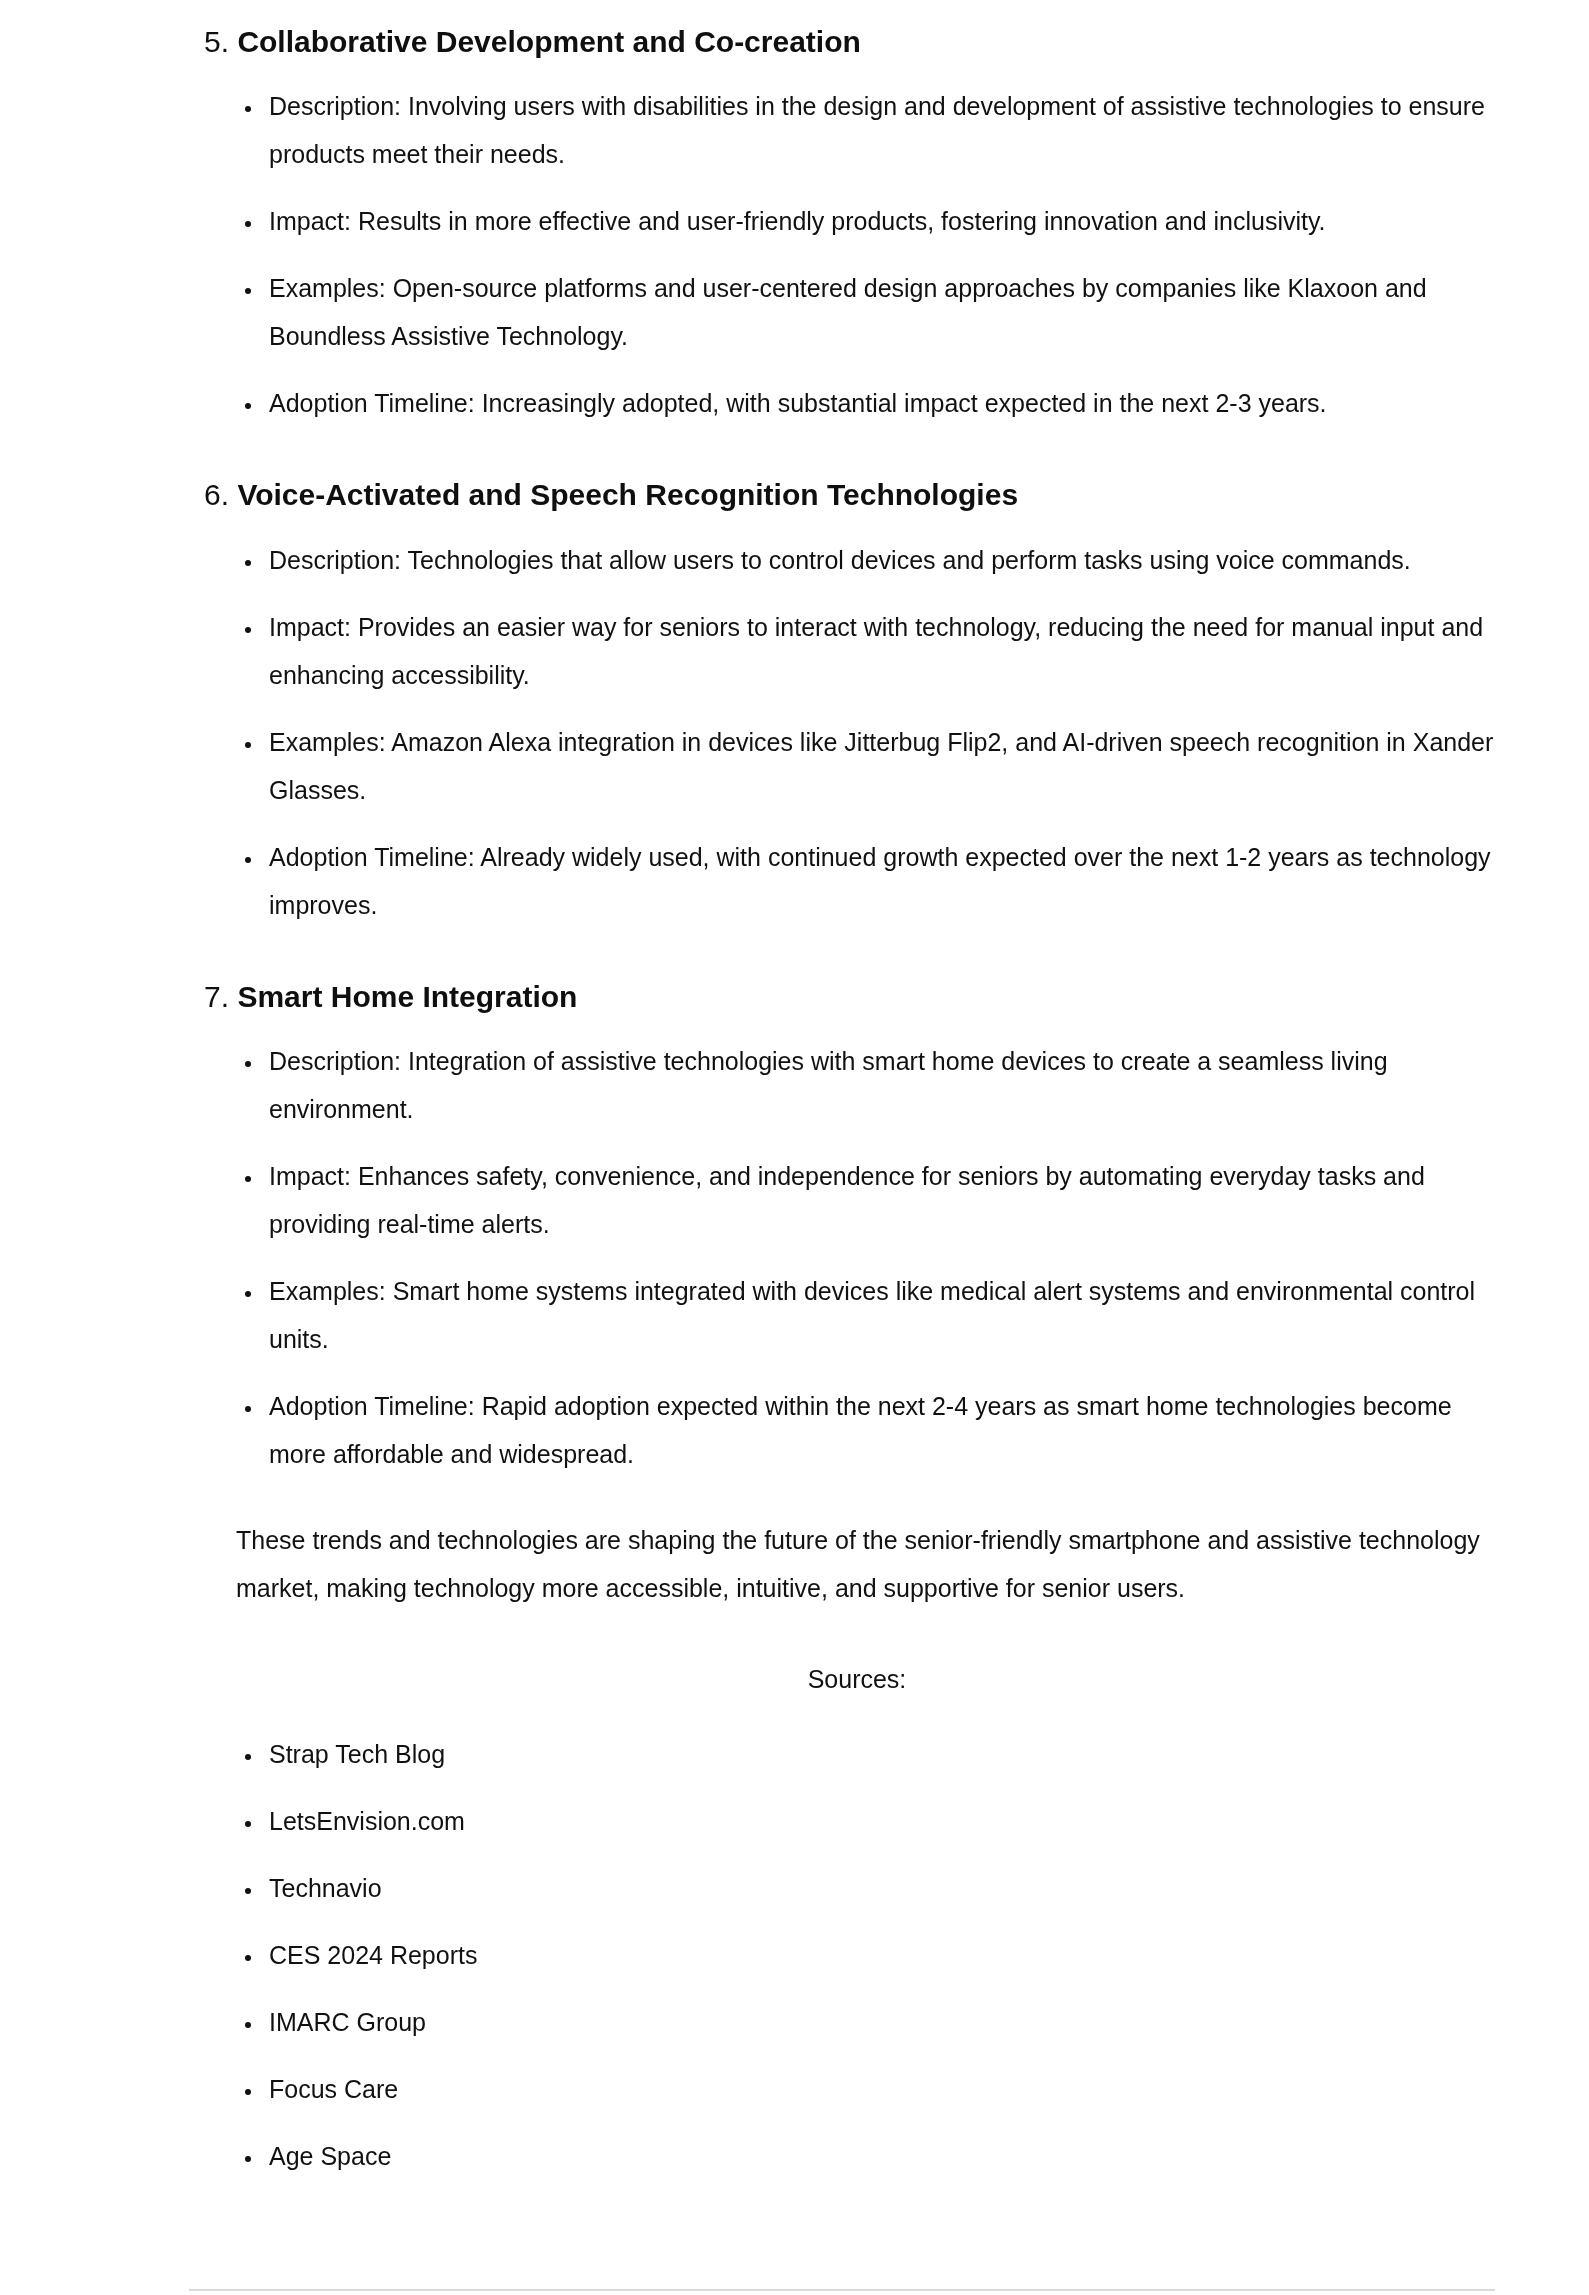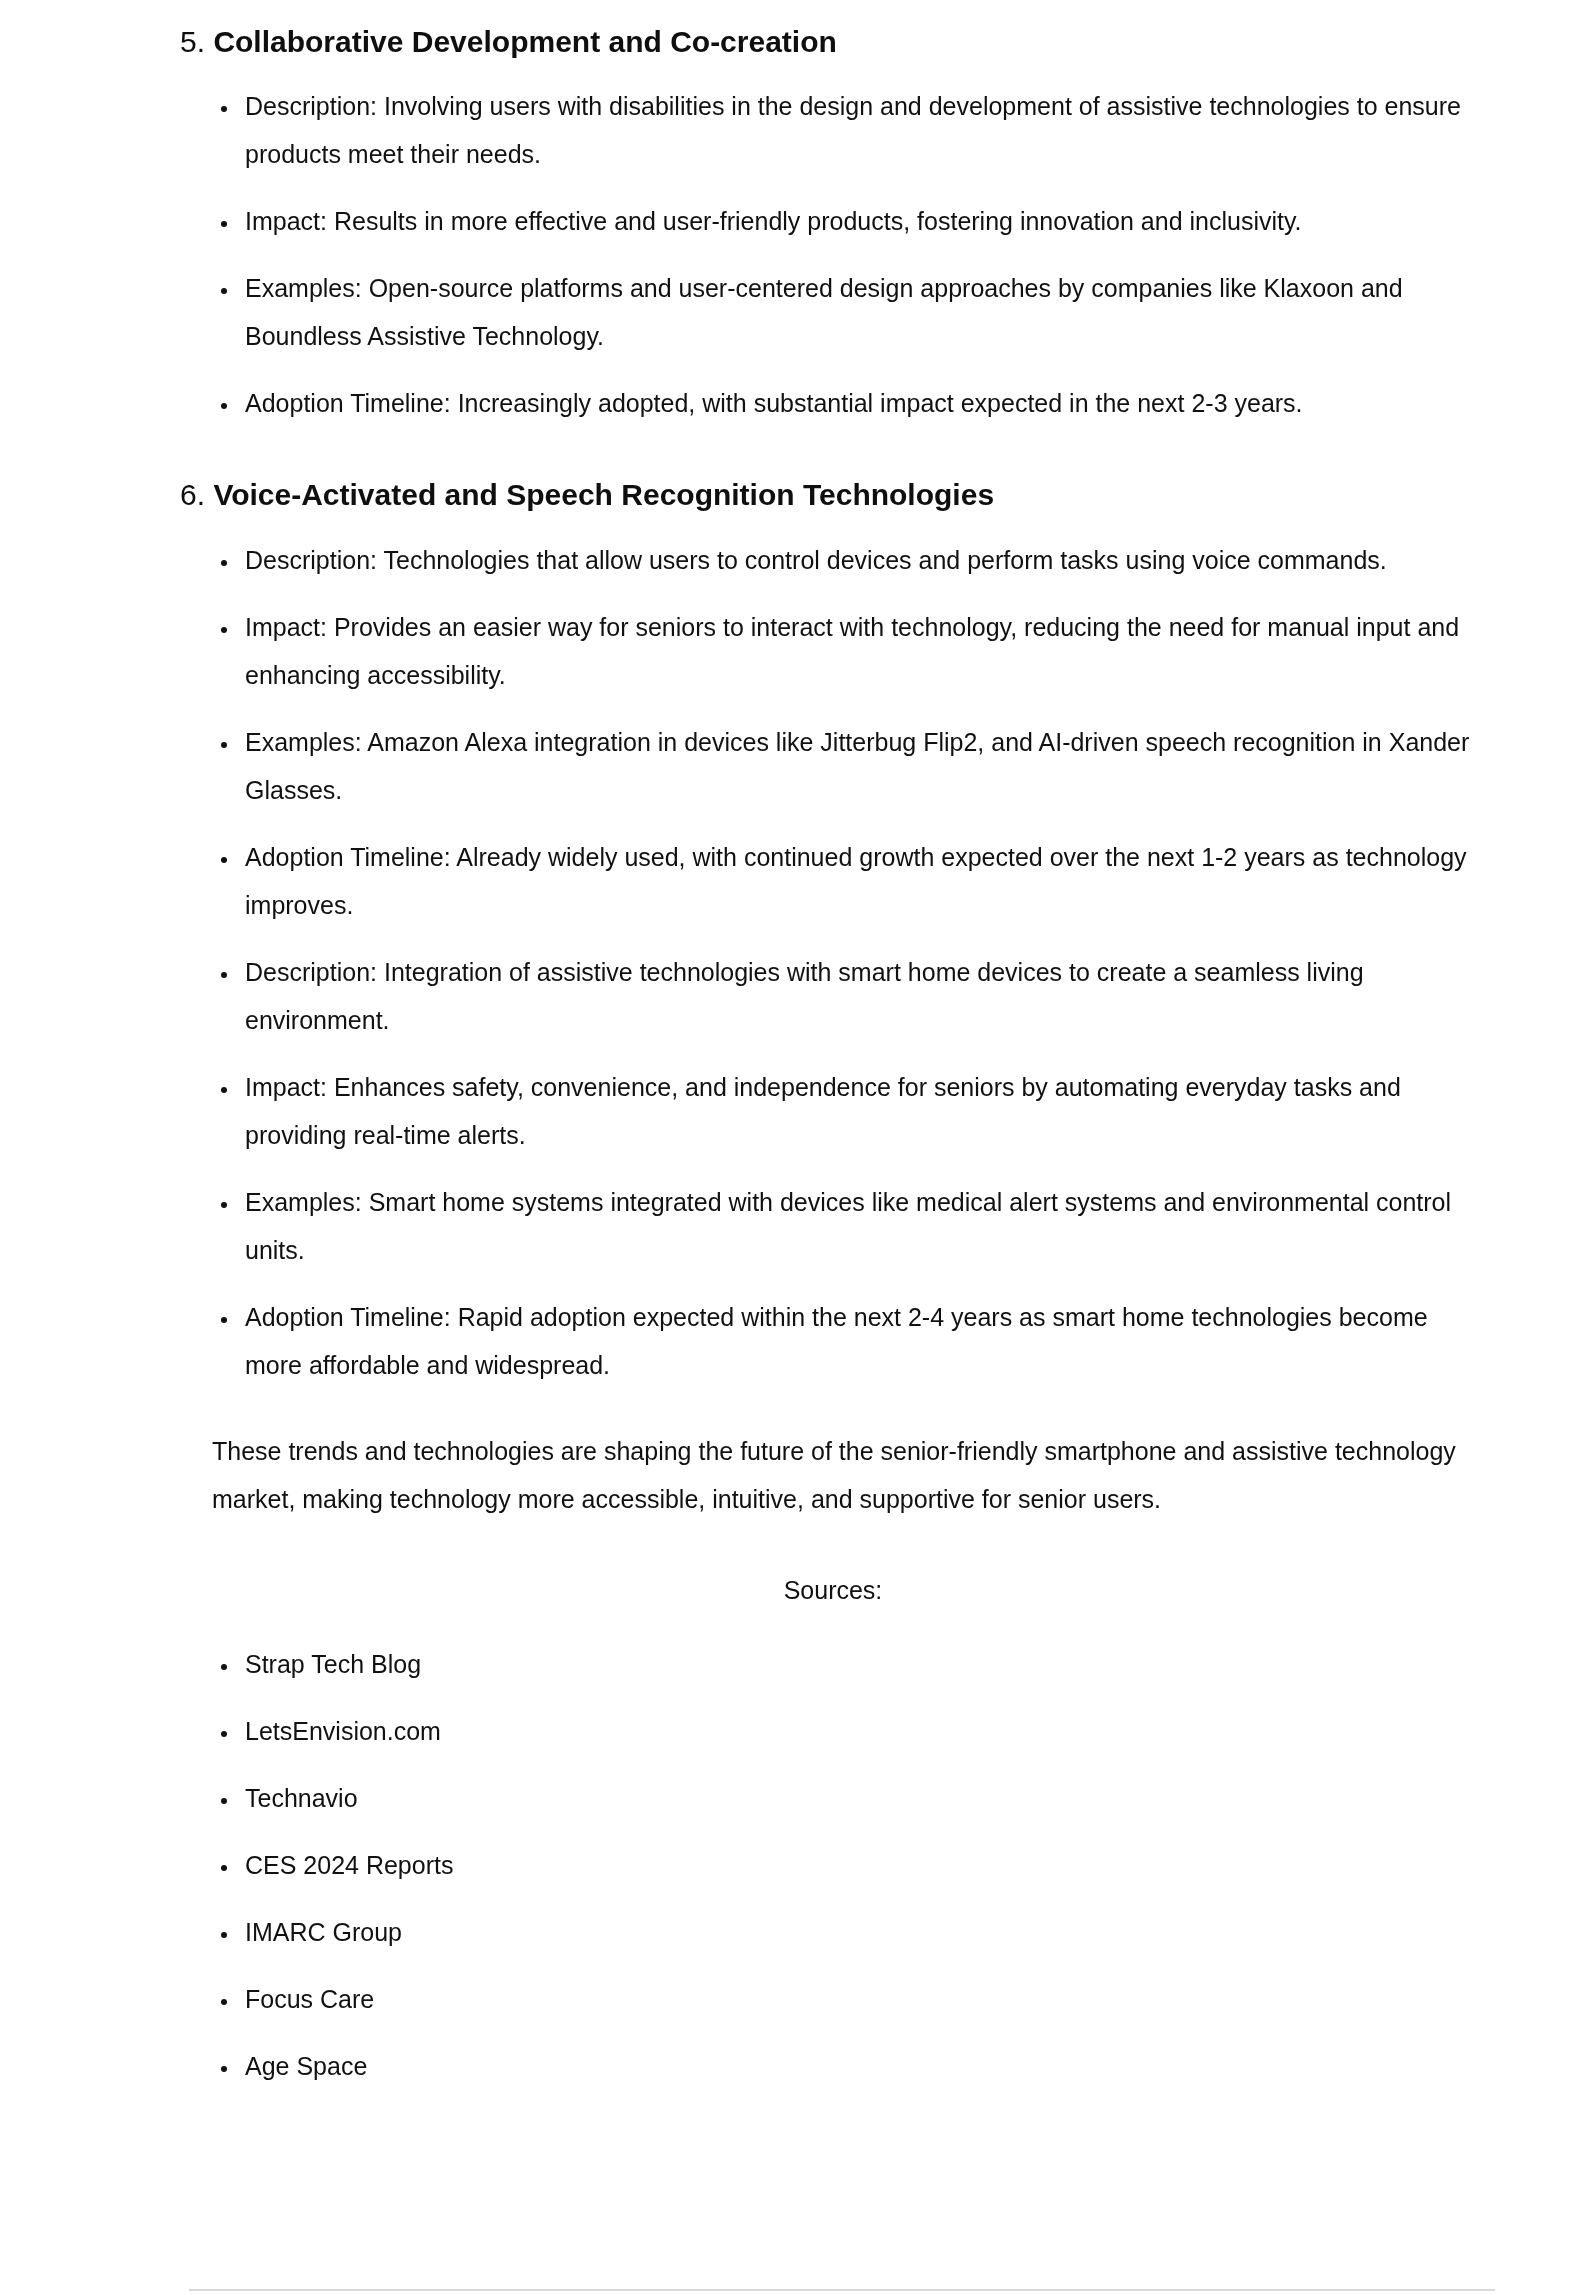--- a/index.html
+++ b/index.html
@@ -11,21 +11,21 @@
   }
   .page {
     position: relative;
     width: 1590px;
     min-height: 2295px;
     background: #ffffff;
     overflow: hidden;
   }
   .content {
     position: absolute;
-    left: 180px;
+    left: 204px;
     top: 0;
     width: 1306px;
     padding-top: 21.6px;
     font-size: 25px;
     line-height: 1.92;
   }
   h3.section-heading {
     font-size: 30px;
     line-height: 1.3;
     font-weight: 400;
@@ -95,20 +95,21 @@
     </ul>
 
     <h3 class="section-heading"><span class="h-num">6.</span> <span class="h-title">Voice-Activated and Speech Recognition Technologies</span></h3>
     <ul class="bullets">
       <li><span class="b-label">Description:</span> <span>Technologies that allow users to control devices and perform tasks using voice commands.</span></li>
       <li><span class="b-label">Impact:</span> <span>Provides an easier way for seniors to interact with technology, reducing the need for manual input and enhancing accessibility.</span></li>
       <li><span class="b-label">Examples:</span> <span>Amazon Alexa integration in devices like Jitterbug Flip2, and AI-driven speech recognition in Xander Glasses.</span></li>
       <li><span class="b-label">Adoption Timeline:</span> <span>Already widely used, with continued growth expected over the next 1-2 years as technology improves.</span></li>
     </ul>
 
+    <h3 class="section-heading"><span class="h-num">7.</span> <span class="h-title">Smart Home Integration</span></h3>
     <ul class="bullets">
       <li><span class="b-label">Description:</span> <span>Integration of assistive technologies with smart home devices to create a seamless living environment.</span></li>
       <li><span class="b-label">Impact:</span> <span>Enhances safety, convenience, and independence for seniors by automating everyday tasks and providing real-time alerts.</span></li>
       <li><span class="b-label">Examples:</span> <span>Smart home systems integrated with devices like medical alert systems and environmental control units.</span></li>
       <li><span class="b-label">Adoption Timeline:</span> <span>Rapid adoption expected within the next 2-4 years as smart home technologies become more affordable and widespread.</span></li>
     </ul>
 
     <p class="closing">These trends and technologies are shaping the future of the senior-friendly smartphone and assistive technology market, making technology more accessible, intuitive, and supportive for senior users.</p>
 
     <p class="sources-label">Sources:</p>

